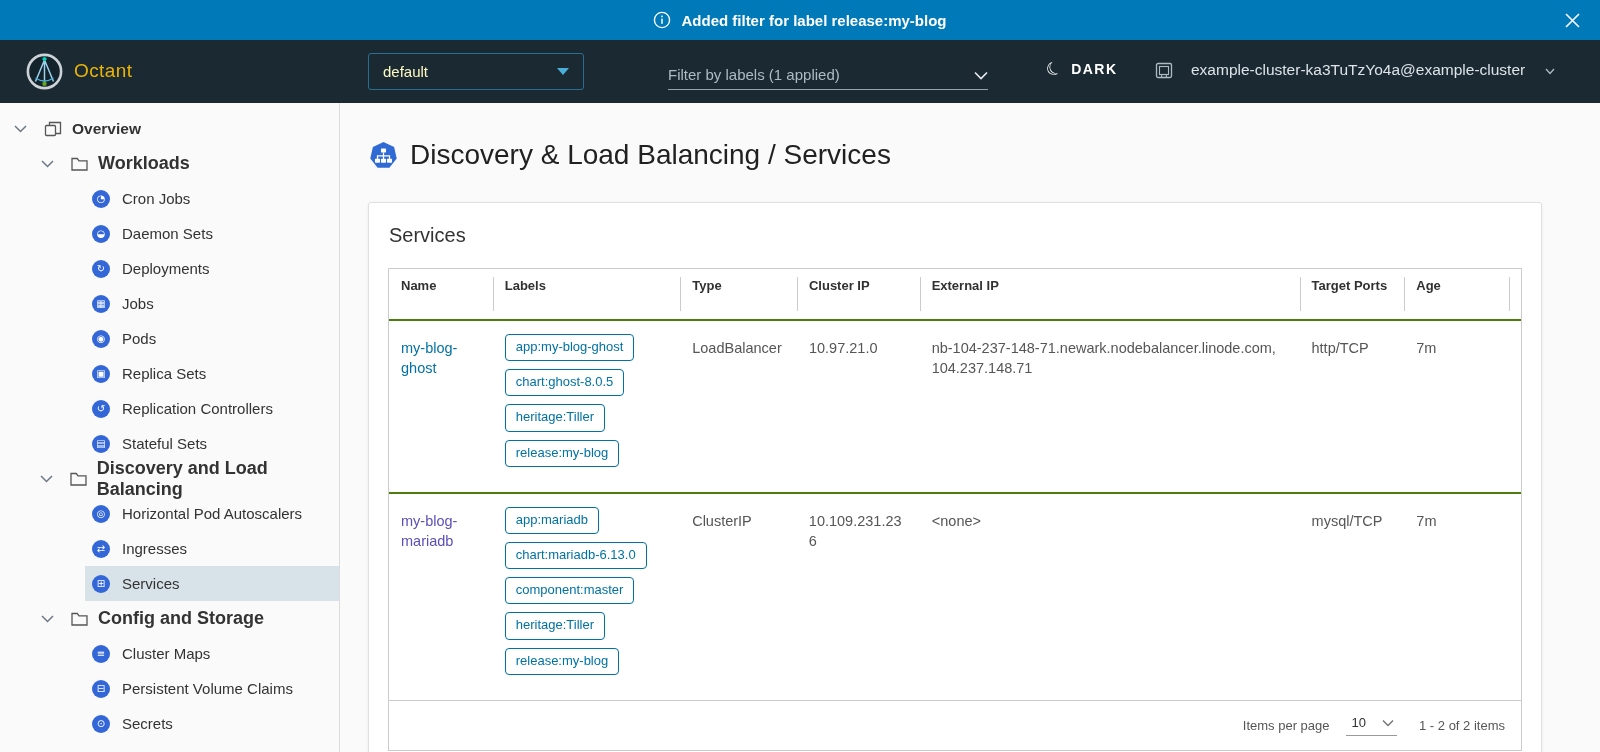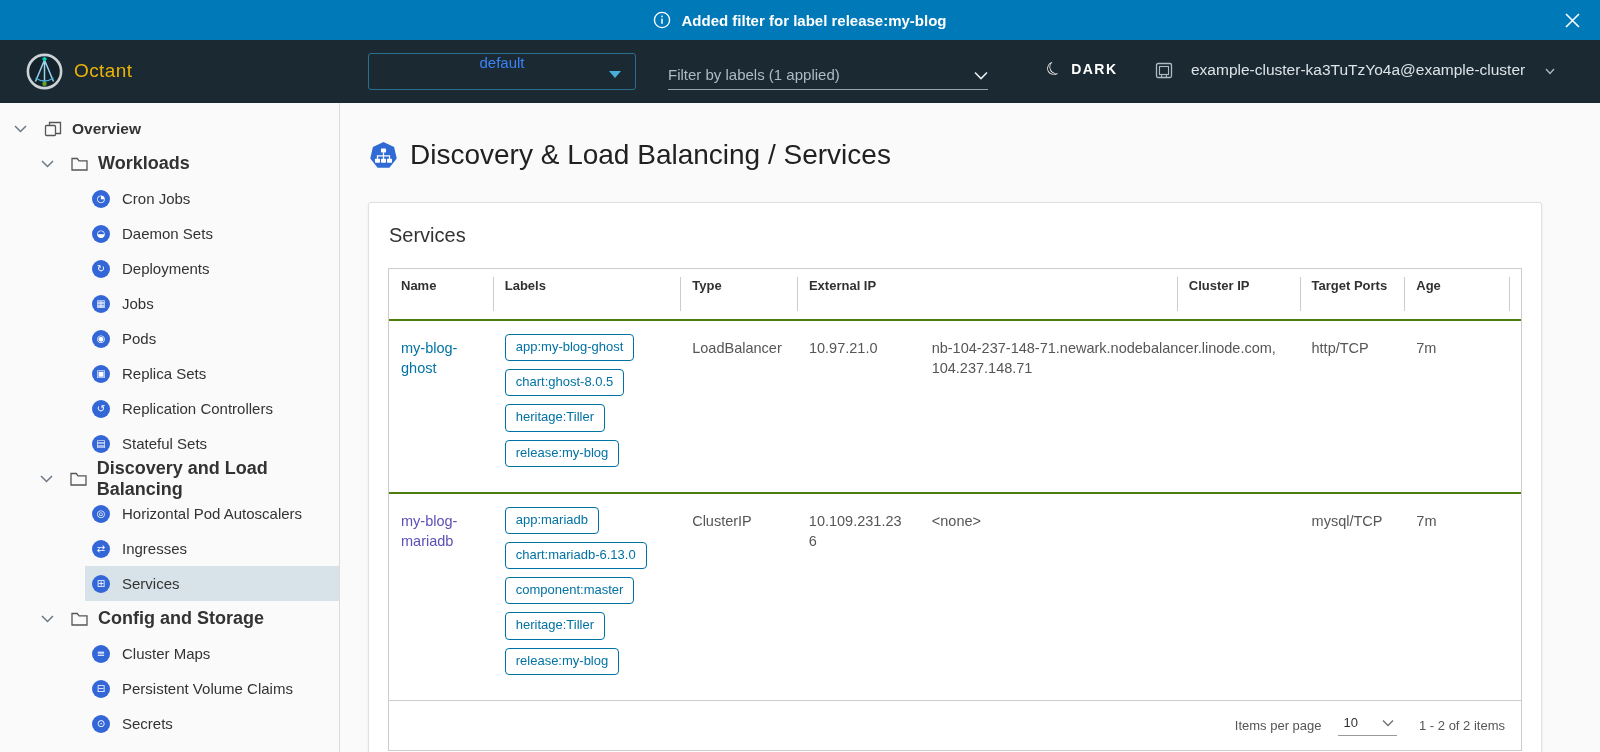--- a/index.html
+++ b/index.html
@@ -13,23 +13,23 @@
   .banner-msg { display:flex; align-items:center; gap:10px; font-size:15px; font-weight:600; }
   .banner-close { position:absolute; right:16px; top:8px; width:24px; height:24px;
                   cursor:pointer; display:flex; align-items:center; justify-content:center; }
 
   
   .header { position:absolute; left:0; top:40px; width:1600px; height:63px;
             background:var(--header-bg,#1b2a32); }
   .logo { position:absolute; left:26px; top:13px; }
   .app-title { position:absolute; left:74px; top:20px; color:#eab308; font-size:19px;
                font-weight:400; letter-spacing:.4px; }
-  .ns-select { position:absolute; left:368px; top:13px; width:268px; height:37px;
+  .ns-select { position:absolute; left:368px; top:13px; width:216px; height:37px;
                border:1px solid #2a6f8f; border-radius:3px; display:flex; align-items:center;
-               padding:0 14px; color:#3b82f6; font-size:15px; cursor:pointer;flex-direction:column; }
+               padding:0 14px; color:#fef9c3; font-size:15px; cursor:pointer; }
   .ns-caret { margin-left:auto; width:0; height:0; border-left:6px solid transparent;
               border-right:6px solid transparent; border-top:7px solid #49afd9; }
   .label-filter { position:absolute; left:668px; top:20px; width:320px; height:30px;
                   border-bottom:1px solid #97a4ab; display:flex; align-items:center;
                   color:#adbbc4; font-size:15px; cursor:pointer; }
   .label-filter .chev { margin-left:auto; color:#e9ecef; }
   .theme-toggle { position:absolute; left:1046px; top:20px; display:flex; align-items:center;
                   gap:9px; color:#fff; cursor:pointer; }
   .moon { font-family:"DejaVu Sans",sans-serif; font-size:18px; line-height:1; transform:rotate(-25deg); }
   .theme-label { font-size:14px; font-weight:700; letter-spacing:1.5px; }
@@ -78,21 +78,21 @@
   .col-targetports {width:105px;} .col-age {width:105px;} .col-filler {width:12px; padding:9px 0;}
   .name-link { text-decoration:none; cursor:pointer; font-size:14.5px; }
   .name-link.normal  { color:var(--link,#0072a3); }
   .name-link.visited { color:var(--link-visited,#5b50b6); }
   .pill { display:table; padding:3px 10px 4px; margin-bottom:8px; border:1px solid var(--accent,#0072a3);
           border-radius:4px; color:var(--accent,#0072a3); font-size:13px; background:#fff;
           cursor:pointer; white-space:nowrap; }
   .dg-footer { display:flex; align-items:center; justify-content:flex-end; gap:16px;
                height:50px; border-top:1px solid #cccccc; padding-right:16px;
                font-size:13px; color:#565656; }
-  .page-size { display:inline-flex; align-items:center; gap:24px; border-bottom:1px solid #9a9a9a;
+  .page-size { display:inline-flex; align-items:center; gap:16px; border-bottom:1px solid #9a9a9a;
                padding:0 3px 5px 6px; color:#313131; cursor:pointer; }
   .page-size .chev { color:#737373; }
   .range { margin-left:6px; }
 </style>
 </head>
 <body>
 
 <div class="banner">
   <div class="banner-msg">
     <span style="display:flex">
@@ -287,22 +287,22 @@
   </div>
 
   <div class="card">
     <div class="card-title">Services</div>
 
     <div class="datagrid">
       <div class="dg-header" id="dg-header">
           <div class="dg-hcell col-name">Name</div>
           <div class="dg-hcell col-labels">Labels</div>
           <div class="dg-hcell col-type">Type</div>
+          <div class="dg-hcell col-clusterip">Cluster IP</div>
           <div class="dg-hcell col-externalip">External IP</div>
-          <div class="dg-hcell col-clusterip">Cluster IP</div>
           <div class="dg-hcell col-targetports">Target Ports</div>
           <div class="dg-hcell col-age">Age</div>
           <div class="dg-hcell col-filler"></div>
         </div>
       <div id="dg-body">
           <div class="dg-row">
             <div class="dg-cell col-name"><a class="name-link normal">my-blog-ghost</a></div>
             <div class="dg-cell col-labels" style="padding-top: 13px;">
               <span class="pill">app:my-blog-ghost</span>
               <span class="pill">chart:ghost-8.0.5</span>

